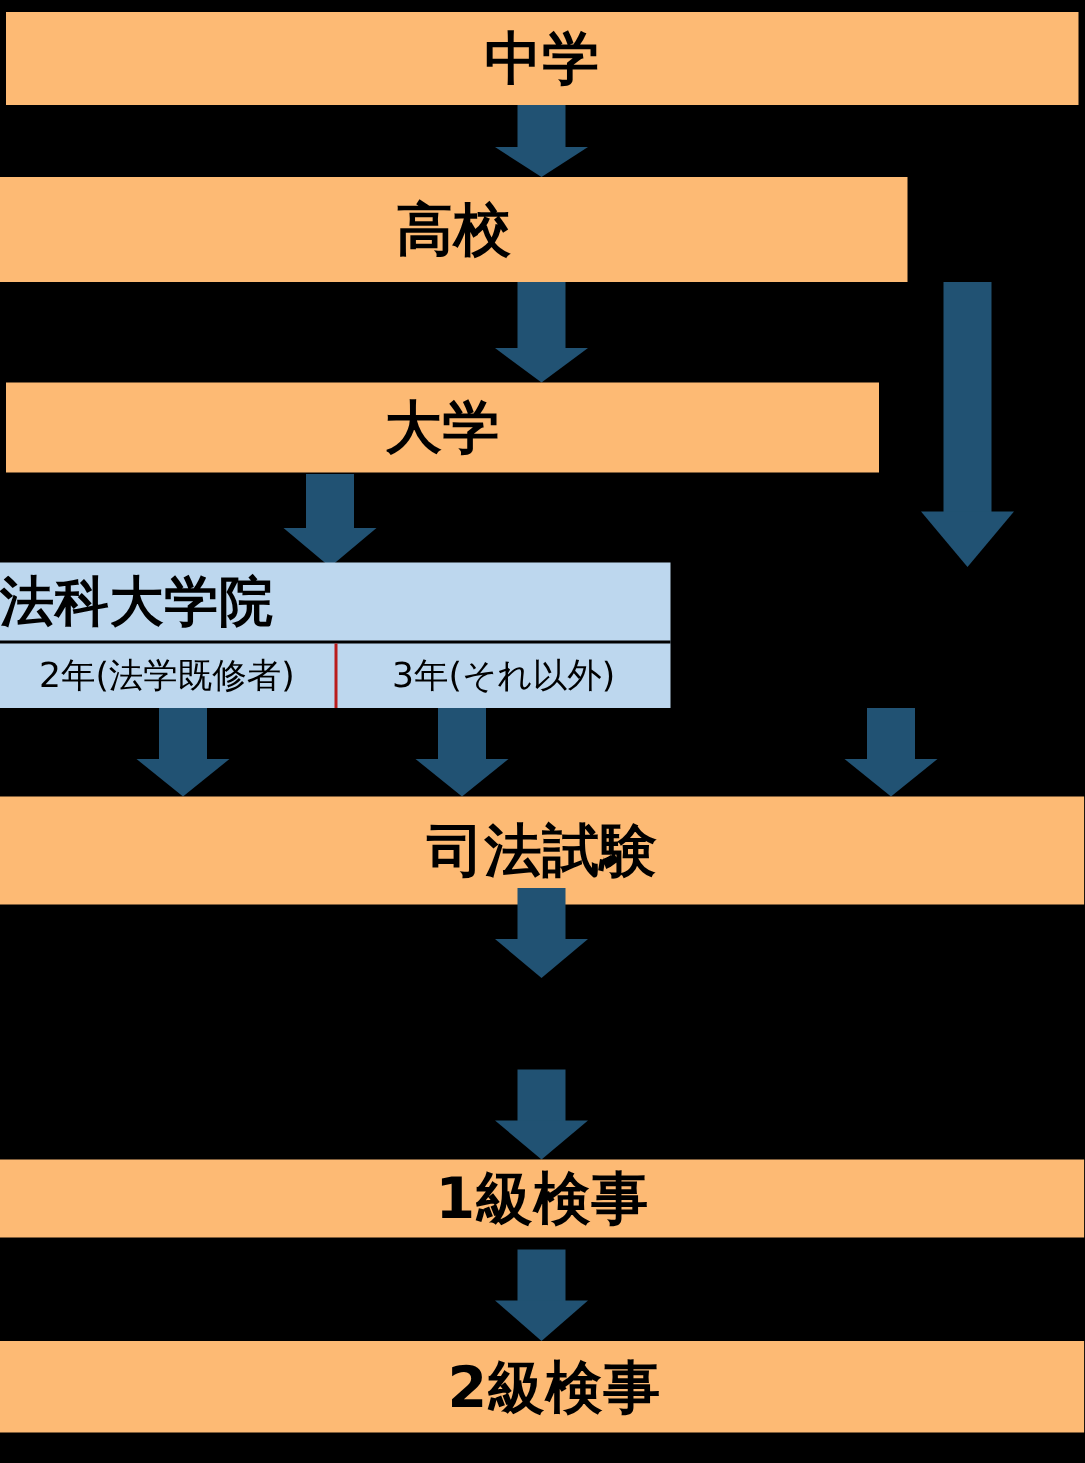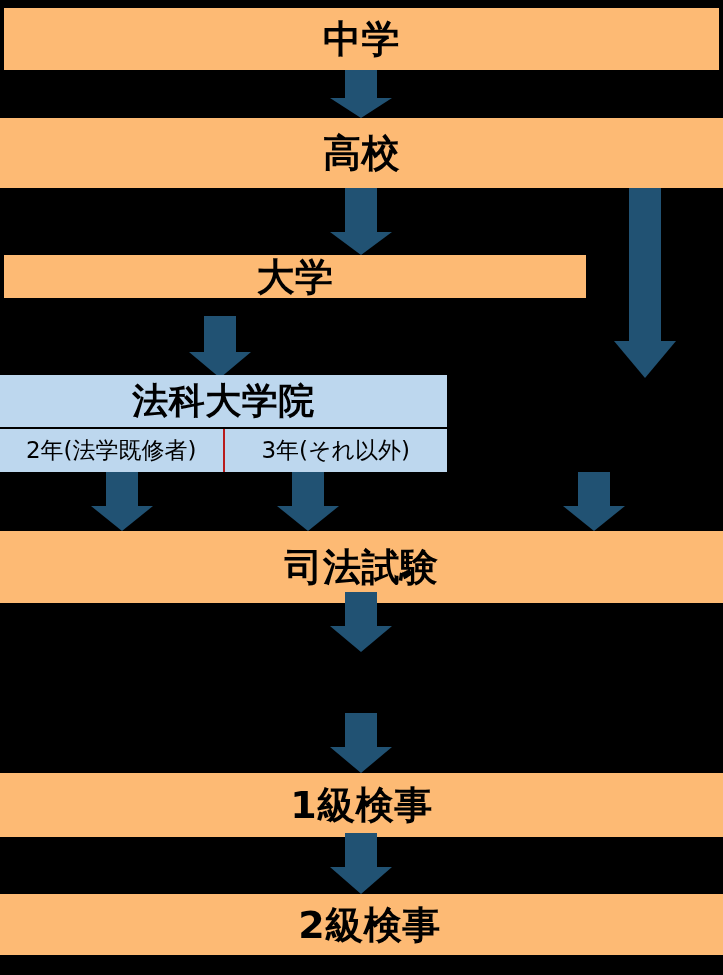--- a/index.html
+++ b/index.html
@@ -39,21 +39,21 @@
     position: absolute;
     background: #BDD7EE;
     box-sizing: border-box;
     display: flex;
     flex-direction: column;
   }
   .split-head {
     flex: 0 0 52px;
     display: flex;
     align-items: center;
-    justify-content: center;
+    justify-content: flex-start;
     border-bottom: 2px solid #000000;
   }
   .split-head .node-label {
     font-size: 36px;
     font-weight: 700;
   }
   .split-body {
     flex: 1 1 auto;
     display: flex;
     flex-direction: row;
@@ -107,35 +107,35 @@
 
   <div class="node" style="left:4px; top:8px; width:715px; height:62px;">
     <span class="node-label">中学</span>
   </div>
 
   <div class="arrow" style="left:330px; top:70px; width:62px; height:48px;">
     <div class="shaft" style="width:32px; height:30px;"></div>
     <div class="head" style="border-left-width:31px; border-right-width:31px; border-top-width:20px;"></div>
   </div>
 
-  <div class="node" style="left:0px; top:118px; width:723px; height:70px;">
+  <div class="node" style="left:0px; top:118px; width:605px; height:70px;">
     <span class="node-label">高校</span>
   </div>
 
   <div class="arrow" style="left:330px; top:188px; width:62px; height:67px;">
     <div class="shaft" style="width:32px; height:45px;"></div>
     <div class="head" style="border-left-width:31px; border-right-width:31px; border-top-width:23px;"></div>
   </div>
 
   <div class="arrow" style="left:614px; top:188px; width:62px; height:190px;">
     <div class="shaft" style="width:32px; height:155px;"></div>
     <div class="head" style="border-left-width:31px; border-right-width:31px; border-top-width:37px;"></div>
   </div>
 
-  <div class="node" style="left:4px; top:255px; width:582px; height:43px;">
+  <div class="node" style="left:4px; top:255px; width:582px; height:60px;">
     <span class="node-label">大学</span>
   </div>
 
   <div class="arrow" style="left:189px; top:316px; width:62px; height:62px;">
     <div class="shaft" style="width:32px; height:38px;"></div>
     <div class="head" style="border-left-width:31px; border-right-width:31px; border-top-width:26px;"></div>
   </div>
 
   <div class="split-node" style="left:0px; top:375px; width:447px; height:97px;">
     <div class="split-head">
@@ -175,21 +175,21 @@
     <div class="shaft" style="width:32px; height:35px;"></div>
     <div class="head" style="border-left-width:31px; border-right-width:31px; border-top-width:26px;"></div>
   </div>
 
 
   <div class="arrow" style="left:330px; top:713px; width:62px; height:60px;">
     <div class="shaft" style="width:32px; height:35px;"></div>
     <div class="head" style="border-left-width:31px; border-right-width:31px; border-top-width:26px;"></div>
   </div>
 
-  <div class="node" style="left:0px; top:773px; width:723px; height:64px;">
+  <div class="node" style="left:0px; top:773px; width:723px; height:52px;">
     <span class="node-label">1級検事</span>
   </div>
 
   <div class="arrow" style="left:330px; top:833px; width:62px; height:61px;">
     <div class="shaft" style="width:32px; height:35px;"></div>
     <div class="head" style="border-left-width:31px; border-right-width:31px; border-top-width:27px;"></div>
   </div>
 
   <div class="node" style="left:0px; top:894px; width:723px; height:61px;padding-left:16px;">
     <span class="node-label">2級検事</span>

